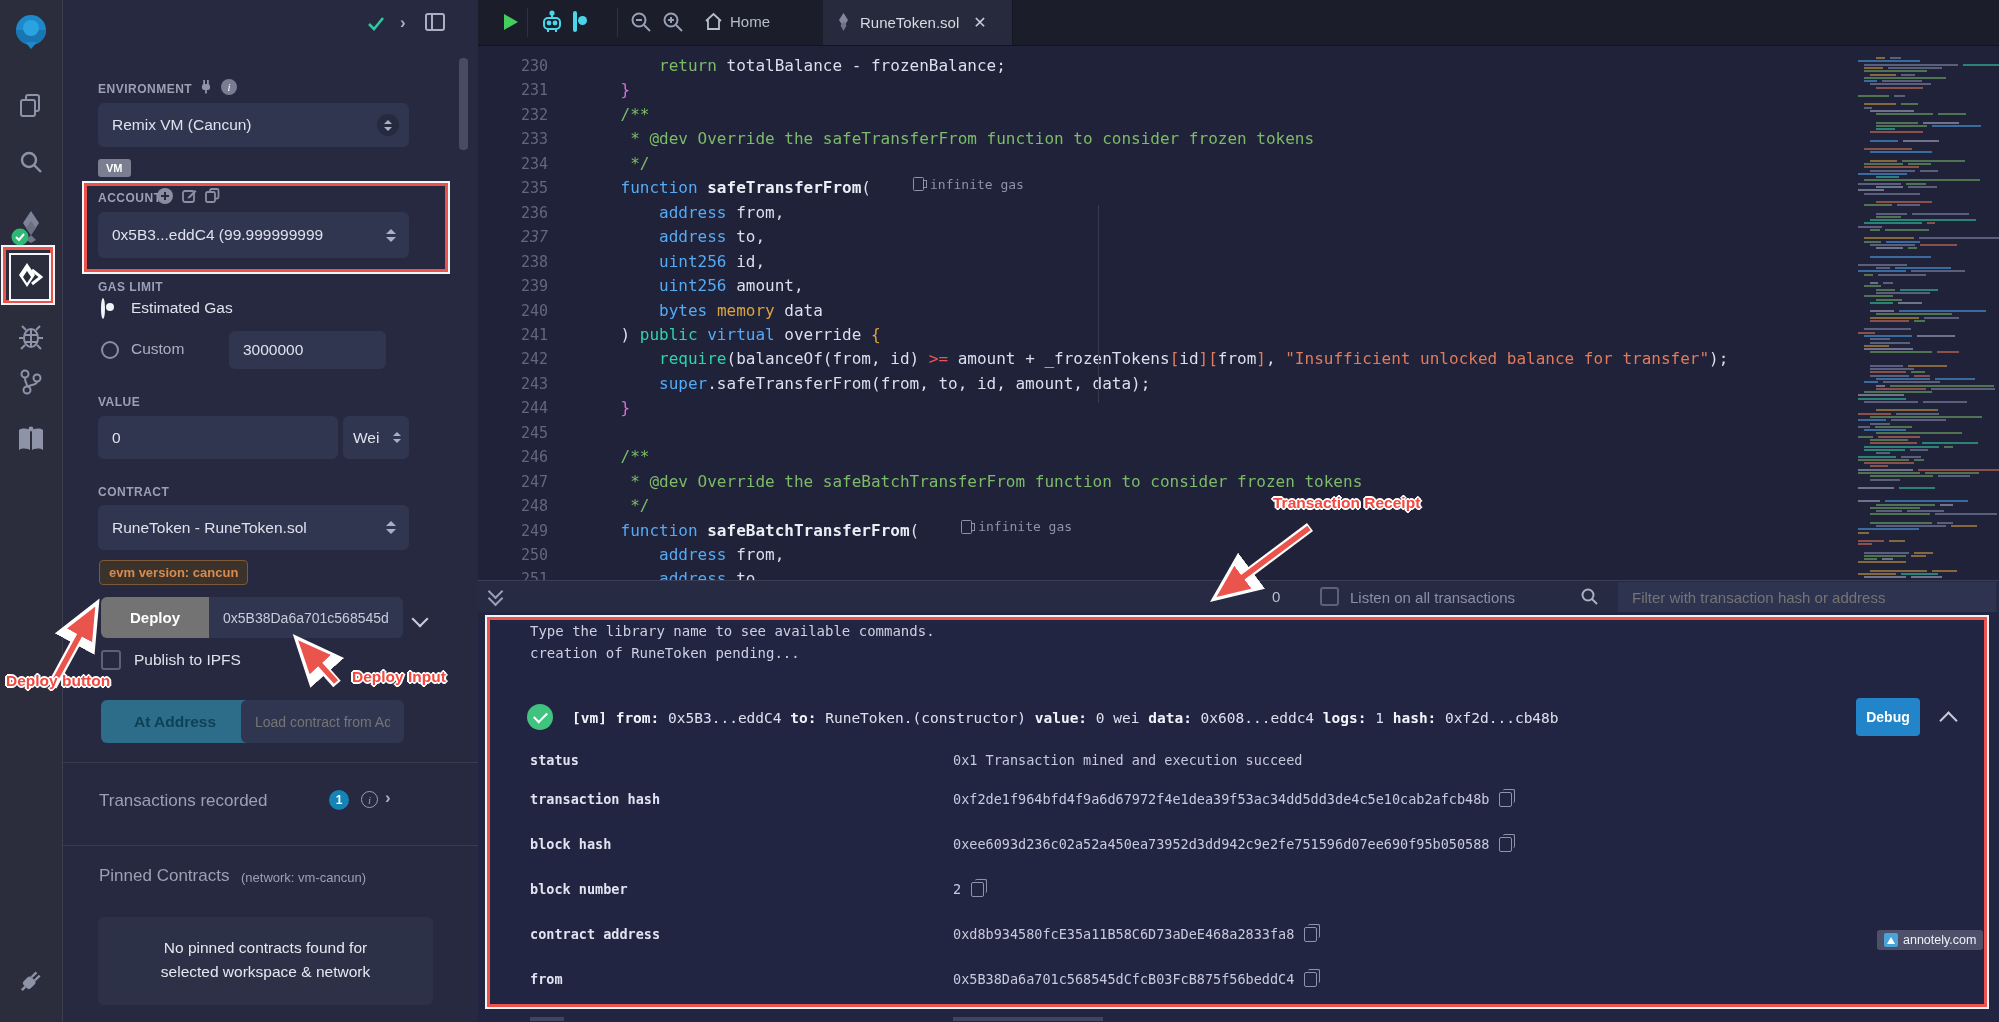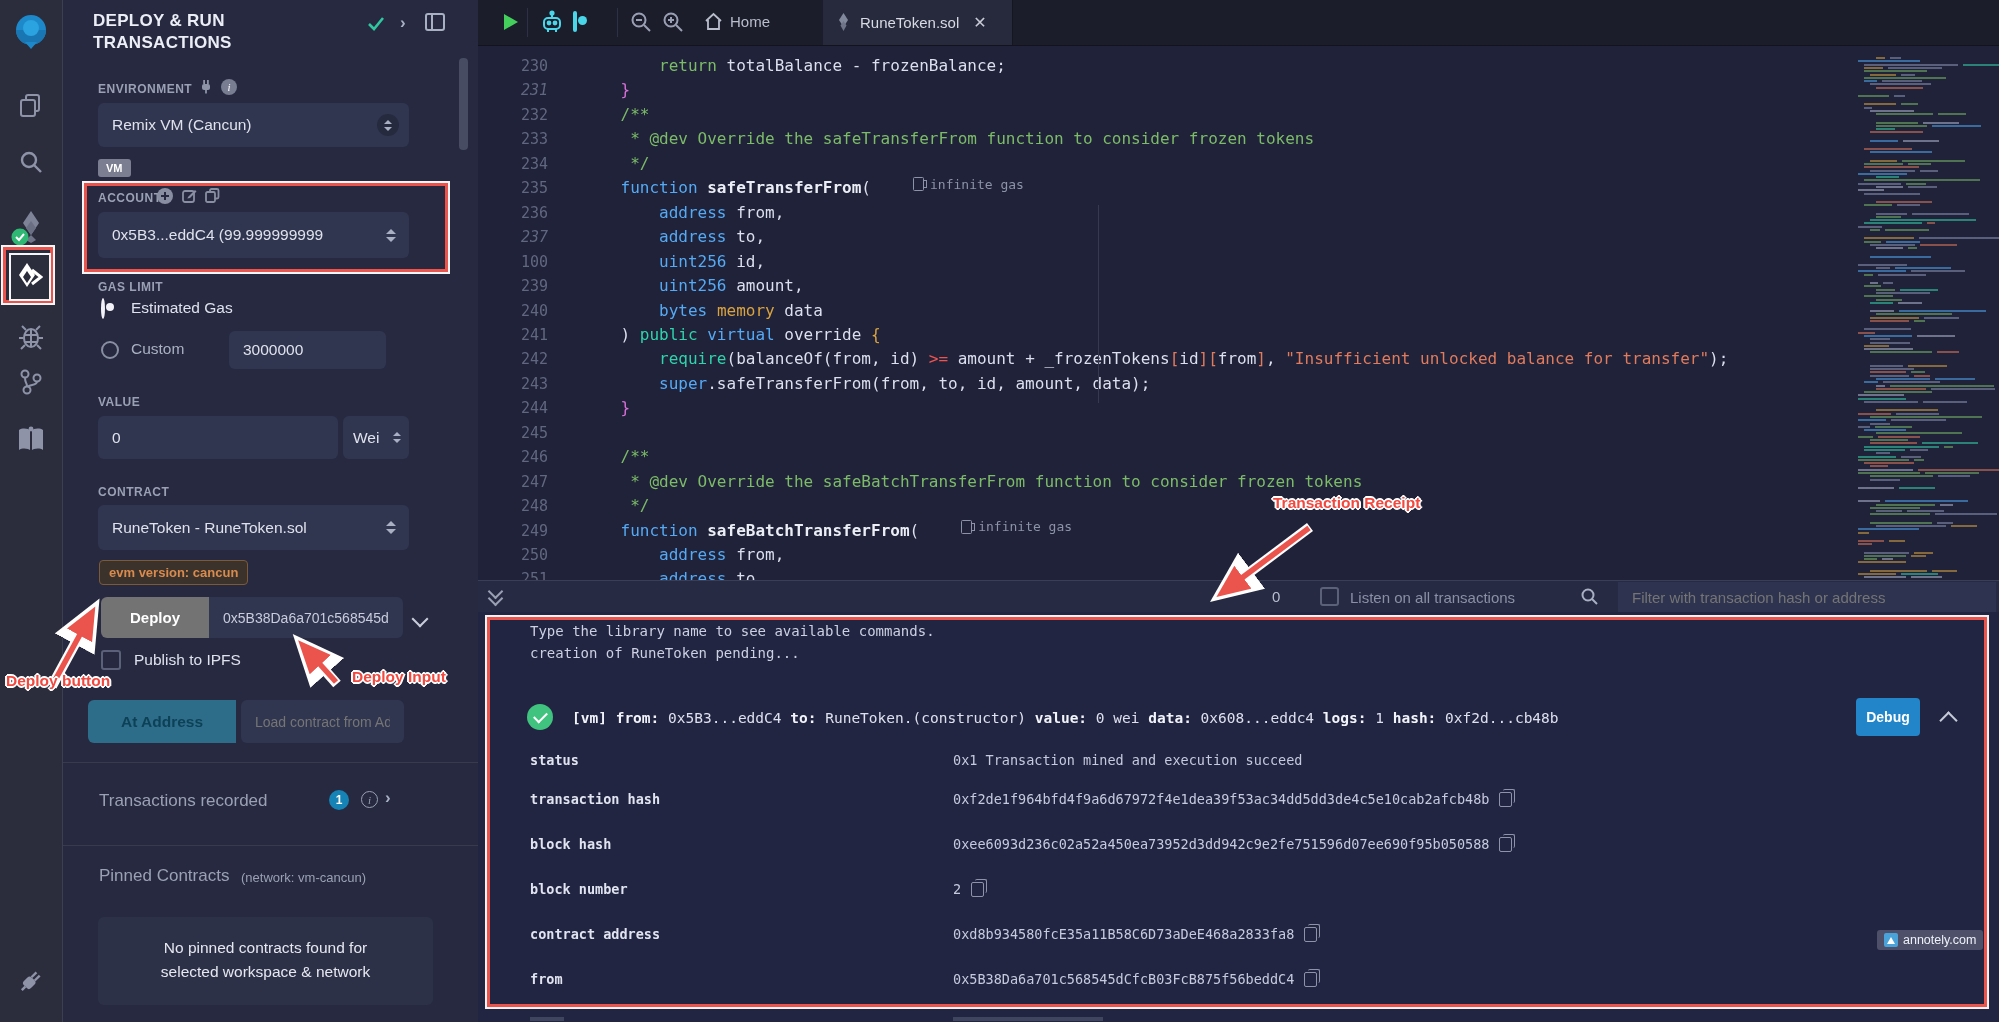--- a/index.html
+++ b/index.html
@@ -151,21 +151,20 @@
             <rect x="10" y="12" width="10" height="11" rx="3"></rect>
             <rect x="11.5" y="5" width="2.4" height="7"></rect>
             <rect x="16.1" y="5" width="2.4" height="7"></rect>
             <rect x="13.8" y="23" width="2.4" height="5"></rect>
           </g>
         </svg>
     </span>
   </div>
 
   <div id="panel" class="abs">
-    <div class="abs ptitle" style="left:30px;top:10px;width:210px">DEPLOY &amp; RUN TRANSACTIONS</div>
     <span class="abs" style="left:303px;top:14px">
       <svg width="20" height="20" viewBox="0 0 20 20">
           <path d="M3 10 l5 5 l9 -11" stroke="#2fc6a0" stroke-width="2.6" fill="none"></path>
         </svg>
     </span>
     <span class="abs hdr-chev" style="left:337px;top:13px">›</span>
     <span class="abs" style="left:362px;top:13px">
       <svg width="20" height="18" viewBox="0 0 20 18" fill="none" stroke="#aab0c4" stroke-width="2">
           <rect x="1" y="1" width="18" height="16" rx="2"></rect>
           <line x1="7" y1="1" x2="7" y2="17"></line>
@@ -250,21 +249,21 @@
         </span>
     </div>
     <span class="abs evm" style="left:36px;top:560px">evm version: cancun</span>
 
     <div class="abs btn-deploy" style="left:38px;top:597px;width:108px;height:41px">Deploy</div>
     <input class="abs input" style="left: 146px; top: 597px; width: 194px; height: 41px; border: none; border-radius: 0px 6px 6px 0px; font-size: 14px; color: rgb(200, 204, 220); outline: none;" value="0x5B38Da6a701c568545dCfcB03FcB875f56beddC4">
     <span class="abs chevdn-sm" style="left:351px;top:613px"></span>
     <span class="abs checkbox" style="left:38px;top:650px"></span>
     <span class="abs rlabel" style="left:71px;top:651px">Publish to IPFS</span>
 
-    <div class="abs btn-at" style="left:25px;top:700px;width:148px;height:43px">At Address</div>
+    <div class="abs btn-at" style="left:38px;top:700px;width:148px;height:43px">At Address</div>
     <input class="abs input" style="left: 178px; top: 700px; width: 163px; height: 43px; border: none; font-size: 14px; outline: none; color: rgb(141, 146, 166);" placeholder="Load contract from Addre">
 
     <div class="abs divider" style="left:0;top:762px;width:415px"></div>
     <span class="abs grey17" style="left:36px;top:791px">Transactions recorded</span>
     <span class="abs badge-count" style="left:266px;top:790px">1</span>
     <span class="abs infocirc" style="left:298px;top:791px">i</span>
     <span class="abs hdr-chev" style="left:322px;top:788px">›</span>
     <div class="abs divider" style="left:0;top:845px;width:415px"></div>
 
     <span class="abs grey17" style="left:36px;top:866px">Pinned Contracts</span>
@@ -325,35 +324,35 @@
         </svg>
       <span class="tabtext">RuneToken.sol</span>
       <span style="color:#c8cad6;font-size:16px;margin-left:4px">✕</span>
     </div>
   </div>
 
   <div id="editor" class="abs">
     <div id="code-lines">
         <div class="gut" style="top: -1px;">230</div>
         <div class="cl" style="top: -1px;"><span class="tk-">        </span><span class="tk-cm">return</span><span class="tk-pl"> totalBalance - frozenBalance;</span></div>
-        <div class="gut" style="top: 23.45px; font-style: italic;">231</div>
+        <div class="gut" style="top: 23.45px;">231</div>
         <div class="cl" style="top: 23.45px;"><span class="tk-">    </span><span class="tk-mg">}</span></div>
         <div class="gut" style="top: 47.9px;">232</div>
         <div class="cl" style="top: 47.9px;"><span class="tk-">    </span><span class="tk-cm">/**</span></div>
         <div class="gut" style="top: 72.35px;">233</div>
         <div class="cl" style="top: 72.35px;"><span class="tk-cm">     * @dev Override the safeTransferFrom function to consider frozen tokens</span></div>
         <div class="gut" style="top: 96.8px;">234</div>
         <div class="cl" style="top: 96.8px;"><span class="tk-cm">     */</span></div>
         <div class="gut" style="top: 121.25px;">235</div>
         <div class="cl" style="top: 121.25px;"><span class="tk-">    </span><span class="tk-kw">function</span><span class="tk-"> </span><span class="tk-fn">safeTransferFrom</span><span class="tk-pl">(</span><span class="gas"><span class="gaspump"></span><span>infinite gas</span></span></div>
         <div class="gut" style="top: 145.7px;">236</div>
         <div class="cl" style="top: 145.7px;"><span class="tk-">        </span><span class="tk-kw">address</span><span class="tk-pl"> from,</span></div>
         <div class="gut" style="top: 170.15px; font-style: italic;">237</div>
         <div class="cl" style="top: 170.15px;"><span class="tk-">        </span><span class="tk-kw">address</span><span class="tk-pl"> to,</span></div>
-        <div class="gut" style="top: 194.6px;">100</div>
+        <div class="gut" style="top: 194.6px;">238</div>
         <div class="cl" style="top: 194.6px;"><span class="tk-">        </span><span class="tk-kw">uint256</span><span class="tk-pl"> id,</span></div>
         <div class="gut" style="top: 219.05px;">239</div>
         <div class="cl" style="top: 219.05px;"><span class="tk-">        </span><span class="tk-kw">uint256</span><span class="tk-pl"> amount,</span></div>
         <div class="gut" style="top: 243.5px;">240</div>
         <div class="cl" style="top: 243.5px;"><span class="tk-">        </span><span class="tk-kw">bytes</span><span class="tk-"> </span><span class="tk-yl">memory</span><span class="tk-pl"> data</span></div>
         <div class="gut" style="top: 267.95px;">241</div>
         <div class="cl" style="top: 267.95px;"><span class="tk-pl">    ) </span><span class="tk-tl">public</span><span class="tk-"> </span><span class="tk-kw">virtual</span><span class="tk-pl"> override </span><span class="tk-yl">{</span></div>
         <div class="gut" style="top: 292.4px;">242</div>
         <div class="cl" style="top: 292.4px;"><span class="tk-">        </span><span class="tk-tl">require</span><span class="tk-pl">(balanceOf(from, id) </span><span class="tk-op">&gt;=</span><span class="tk-pl"> amount + _frozenTokens</span><span class="tk-st">[</span><span class="tk-pl">id</span><span class="tk-st">][</span><span class="tk-pl">from</span><span class="tk-st">]</span><span class="tk-pl">, </span><span class="tk-st">"Insufficient unlocked balance for transfer"</span><span class="tk-pl">);</span></div>
         <div class="gut" style="top: 316.85px;">243</div>

